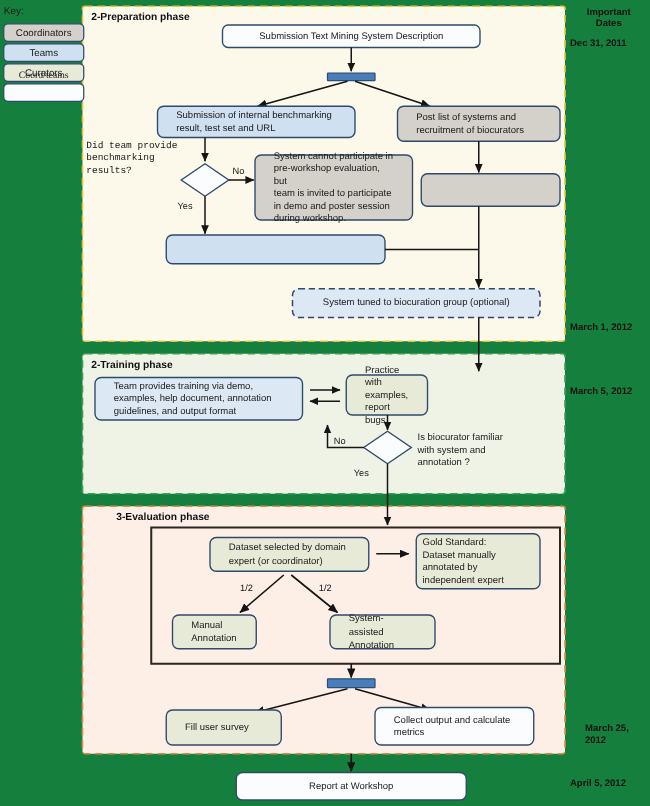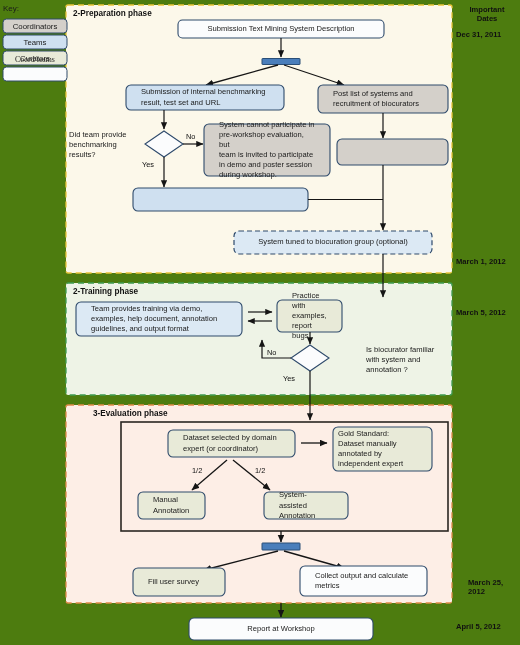--- a/index.html
+++ b/index.html
@@ -4,21 +4,21 @@
 <style>
   html, body {
     margin: 0;
     padding: 0;
     background: #ffffff;
   }
   #page {
     position: relative;
     width: 520px;
     height: 645px;
-    background: #4d7c0f;
+    background: #15803d;
     font-family: "Liberation Sans", sans-serif;
     overflow: hidden;
   }
   svg.layer {
     position: absolute;
     left: 0;
     top: 0;
     width: 520px;
     height: 645px;
   }
@@ -200,21 +200,21 @@
   <div class="date-label" style="left:456px; top:622px;">April 5, 2012</div>
 
   <div class="boxtext center" style="left:178px; top:20px; width:206px; height:18px;">Submission Text Mining System Description</div>
 
   <div class="boxtext left" style="left:126px; top:85px; width:158px; height:25px;">Submission of internal  benchmarking
 result, test set and URL</div>
 
   <div class="boxtext left" style="left:318px; top:85px; width:130px; height:28px;">Post list of systems and
 recruitment of biocurators</div>
 
-  <div class="plain" style="left:69px; top:130px; width:75px;">Did team provide
+  <div class="plain" style="left:69px; top:112px; width:75px;font-family:Liberation Mono, monospace;">Did team provide
 benchmarking
 results?</div>
 
   <div class="boxtext left" style="left:204px; top:124px; width:126px; height:52px;">System cannot participate in
 pre-workshop evaluation, but
 team is invited to participate
 in demo and poster session
 during workshop.</div>
 
 
@@ -225,21 +225,21 @@
   <div class="edge-label" style="left:142px; top:160px;">Yes</div>
 
   <div class="boxtext left" style="left:76px; top:302px; width:166px; height:34px;">Team provides training via demo,
 examples, help document, annotation
 guidelines, and output format</div>
 
   <div class="boxtext left" style="left:277px; top:300px; width:65px; height:32px;">Practice with
 examples,
 report bugs</div>
 
-  <div class="plain" style="left:334px; top:345px; width:110px;margin-left:32px;">Is biocurator familiar
+  <div class="plain" style="left:334px; top:345px; width:110px;">Is biocurator familiar
 with system and
 annotation ?</div>
 
   <div class="edge-label" style="left:267px; top:348px;">No</div>
   <div class="edge-label" style="left:283px; top:374px;">Yes</div>
 
   <div class="boxtext left" style="left:168px; top:430px; width:127px; height:27px;">Dataset selected by domain
 expert (or coordinator)</div>
 
   <div class="boxtext left" style="left:323px; top:427px; width:99px; height:44px;">Gold Standard:

